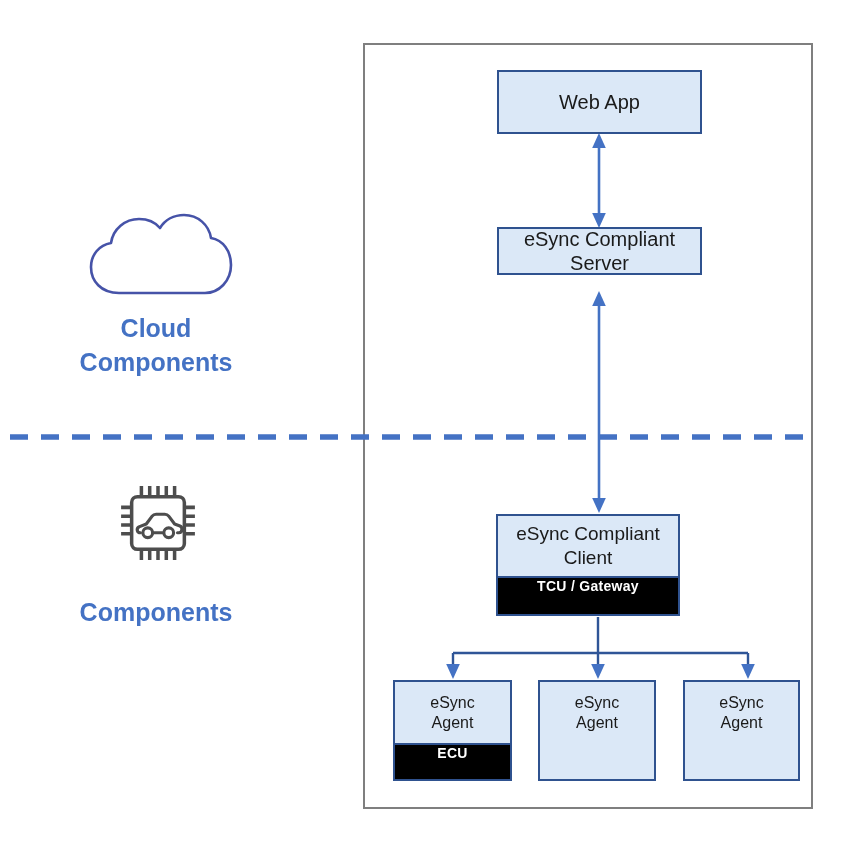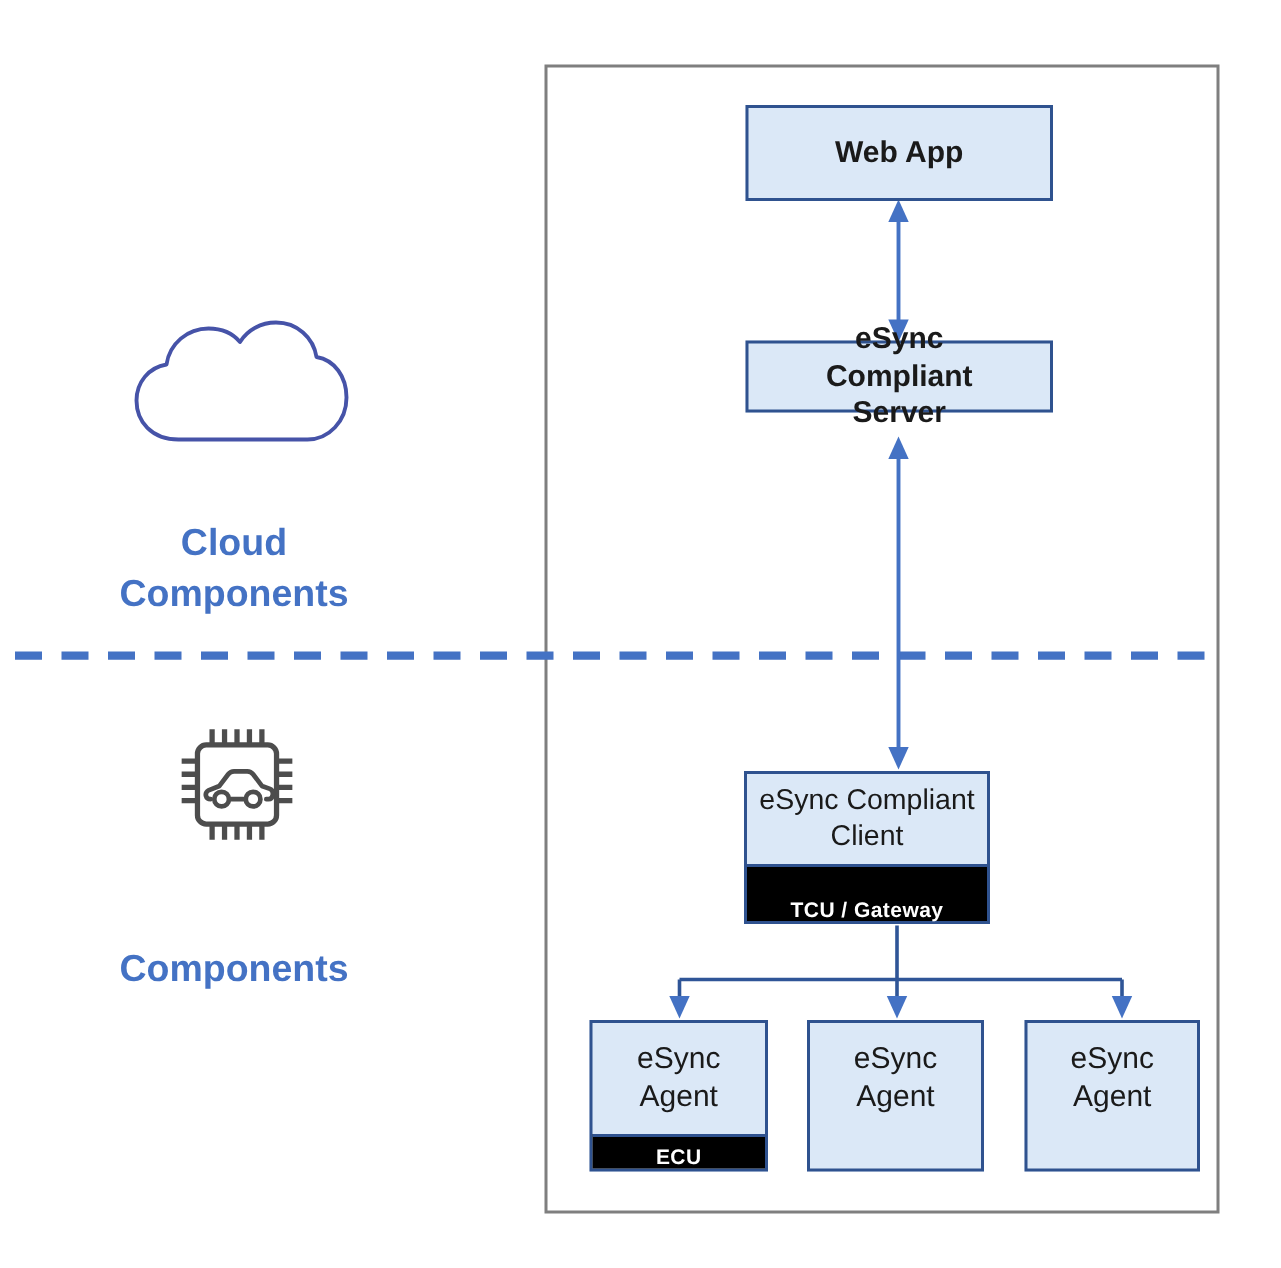--- a/index.html
+++ b/index.html
@@ -13,57 +13,57 @@
 
   svg.connectors {
     position: absolute; left: 0; top: 0; width: 854px; height: 845px;
     z-index: 5; pointer-events: none;
   }
 
   .node {
     position: absolute; z-index: 10;
     background: #dbe8f7; border: 2px solid #2f528f;
     display: flex; align-items: center; justify-content: center;
-    text-align: center; font-size: 20px; line-height: 1.22; color: #1a1a1a; font-weight: bold;
+    text-align: center; font-size: 20px; line-height: 1.22; color: #1a1a1a;
   }
   .node .wrap-narrow { display: inline-block; max-width: 160px; }
 
   .stacked {
     position: absolute; z-index: 10;
     border: 2px solid #2f528f; background: #dbe8f7;
     display: flex; flex-direction: column;
   }
   .stacked .label-area {
     flex: 0 0 auto; display: flex; align-items: center; justify-content: center;
     text-align: center; font-size: 19px; line-height: 1.25;
   }
   .stacked .black-bar {
     flex: 1 1 auto; background: #000000; color: #ffffff;
-    display: flex; align-items: flex-end; justify-content: center;
+    display: flex; align-items: flex-start; justify-content: center;
     font-size: 14px; font-weight: bold; letter-spacing: 0.3px;
     border-top: 2px solid #2f528f;
   }
 
-  #node-client { left: 496px; top: 514px; width: 164px; height: 102px; }
+  #node-client { left: 496px; top: 514px; width: 184px; height: 102px; }
   #node-client .label-area { height: 60px; font-size: 19px; }
   #node-web-app { left: 497px; top: 70px; width: 205px; height: 64px; }
   #node-server  { left: 497px; top: 227px; width: 205px; height: 48px; }
   #node-server .wrap-narrow { max-width: 155px; }
 
   .agent { top: 680px; height: 101px; }
-  .agent .label-area { height: 74px; font-size: 20px; }
+  .agent .label-area { height: 61px; font-size: 16px; }
   .agent .wrap-narrow { display: inline-block; max-width: 84px; }
   #agent-0 { left: 393px; width: 119px; }
   #agent-1 { left: 538px; width: 118px; }
   #agent-2 { left: 683px; width: 117px; }
 
   .section-label {
     position: absolute; left: 30px; width: 252px; z-index: 10;
     text-align: center; color: #4472c4; font-weight: bold;
-    font-size: 25px; line-height: 34px; margin-top: 34px;
+    font-size: 25px; line-height: 34px;
   }
   #cloud-label { top: 311px; }
   #vehicle-label { top: 595px; }
 
   .icon-abs { position: absolute; z-index: 10; }
   #cloud-icon { left: 88px; top: 210px; }
   #chip-icon { left: 117px; top: 481px; }
 </style>
 </head>
 <body>

